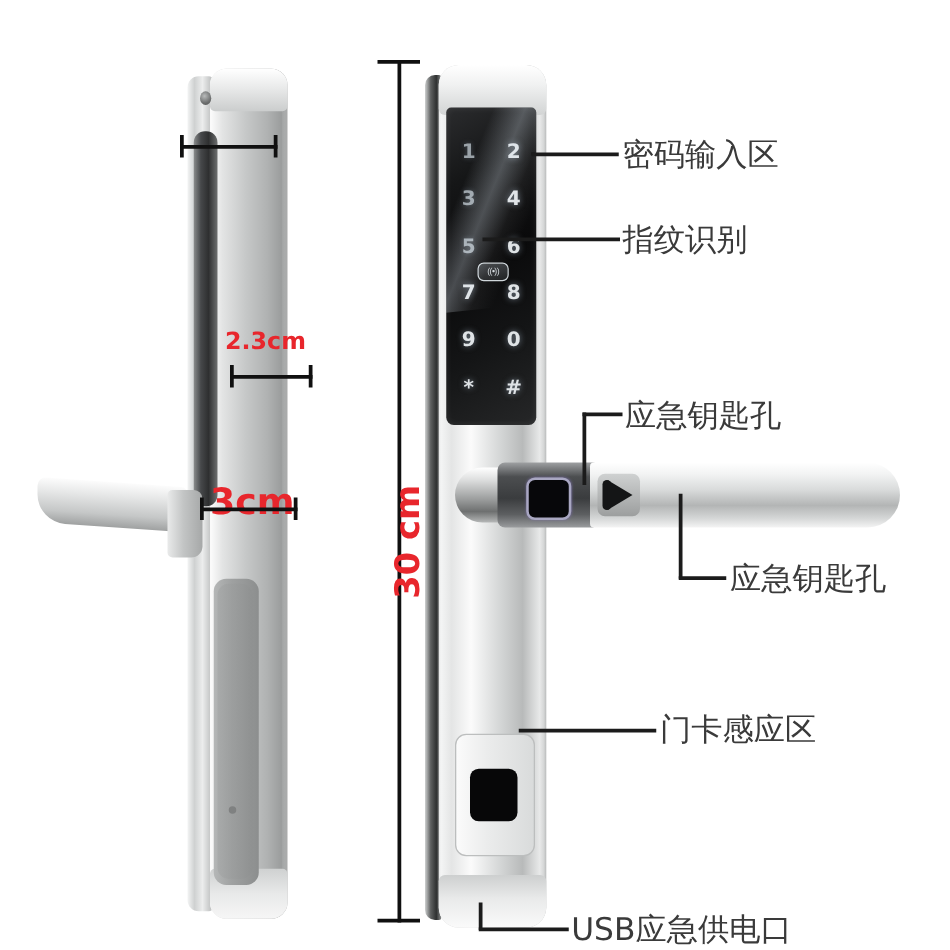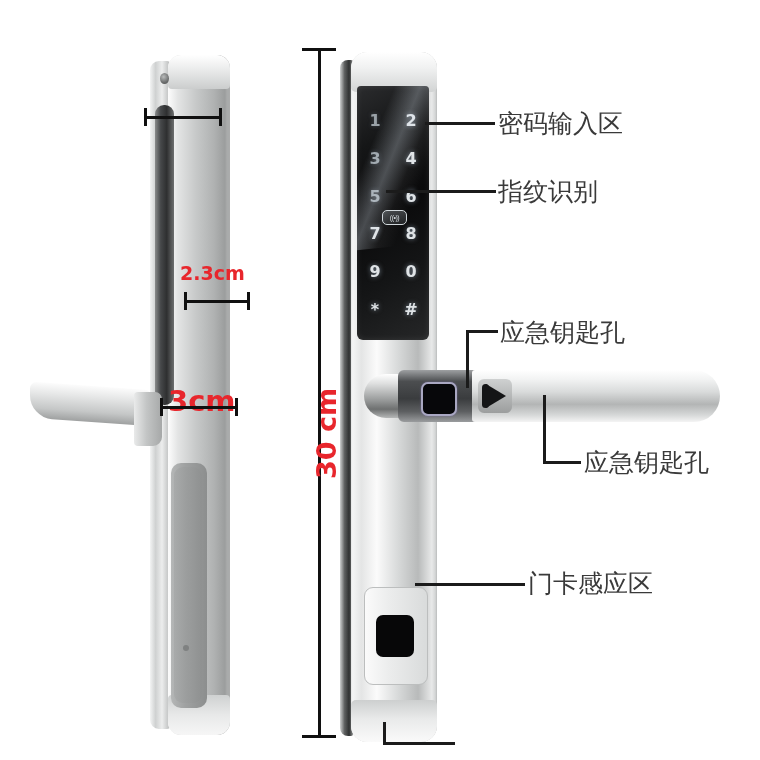--- a/index.html
+++ b/index.html
@@ -242,14 +242,15 @@
 
   <div class="lead lead-v" style="left:543px;top:395px;height:68px;"></div>
   <div class="lead lead-h" style="left:543px;top:461px;width:38px;"></div>
   <div class="lbl" style="left:584px;top:450px;">应急钥匙孔</div>
 
   <div class="lead lead-h" style="left:415px;top:583px;width:110px;"></div>
   <div class="lbl" style="left:528px;top:571px;">门卡感应区</div>
 
   <div class="lead lead-v" style="left:383px;top:722px;height:22px;"></div>
   <div class="lead lead-h" style="left:383px;top:742px;width:72px;"></div>
+  <div class="lbl" style="left:457px;top:731px;">USB应急供电口</div>
 
 </div>
 
 </body></html>

